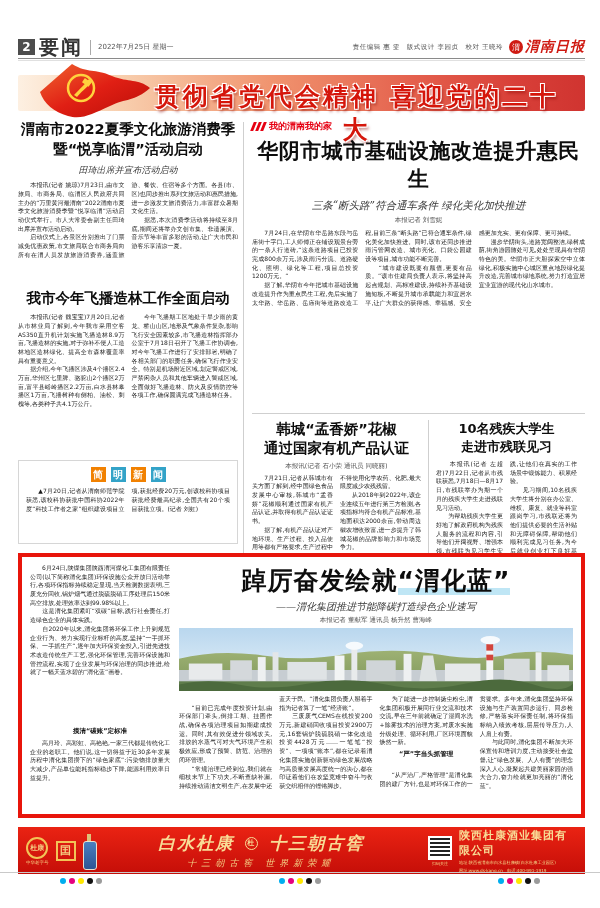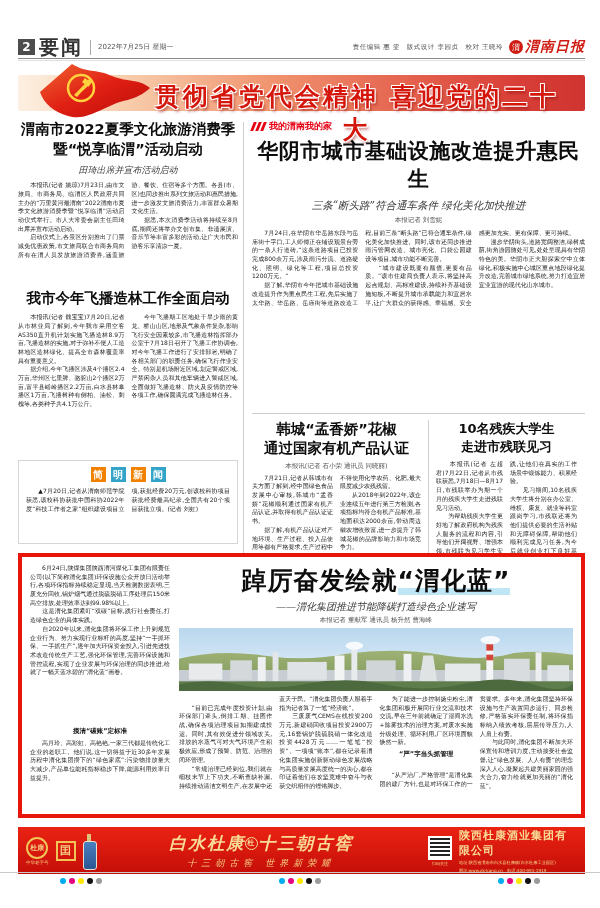--- a/index.html
+++ b/index.html
@@ -88,21 +88,21 @@
   
   .ad { position:absolute; left:18px; top:827px; width:567px; height:47px; background:linear-gradient(180deg,#ea2313,#c50e08); display:flex; align-items:center; padding:0 8px; gap:7px; color:#f6d084; }
   .seal-wrap { display:flex; flex-direction:column; align-items:center; }
   .seal-circle { width:22px; height:22px; border-radius:50%; border:2px solid #f2c457; display:flex; align-items:center; justify-content:center; font-size:7px; font-weight:bold; }
   .seal-label { font-size:4.5px; margin-top:1px; }
   .seal-square { width:20px; height:20px; border:2px solid #f2c457; display:flex; align-items:center; justify-content:center; font-size:11px; font-weight:bold; font-family:"DejaVu Serif",serif; }
   .bottle { width:12px; height:34px; position:relative; flex:none; }
   .bottle:before { content:""; position:absolute; top:0; left:4px; width:4px; height:8px; background:#ddc27a; }
   .bottle:after { content:""; position:absolute; top:7px; left:0; width:12px; height:27px; border-radius:3px; background:linear-gradient(180deg,#4a7fc0,#2c5694); border:1px solid #e7e2d0; }
   .ad-main { flex:1; display:flex; flex-direction:column; align-items:center; justify-content:center; }
-  .ad-title { font-family:Liberation Serif, serif; font-weight:bold; font-style:italic; font-size:17px; letter-spacing:2px; color:#f8dc96; display:flex; align-items:center; gap:0; }
+  .ad-title { font-family:Liberation Serif, serif; font-weight:bold; font-style:italic; font-size:17px; letter-spacing:2px; color:#f8dc96; display:flex; align-items:center; gap:11px; }
   .ad-title .medal { width:13px; height:13px; border-radius:50%; border:1.5px solid #f8dc96; font-size:7px; display:flex; align-items:center; justify-content:center; font-style:normal; }
   .ad-slogan { font-family:"DejaVu Serif",serif; font-style:italic; font-size:9px; letter-spacing:5px; margin-top:2px; color:#f3d387; }
   .qr-wrap { display:flex; flex-direction:column; align-items:center; flex:none; }
   .qr { width:24px; height:24px; background:
       repeating-linear-gradient(0deg,#fff 0 2px,#222 2px 4px),
       repeating-linear-gradient(90deg,rgba(255,255,255,.85) 0 2px,rgba(0,0,0,.6) 2px 4px); border:2px solid #fff; }
   .qr-label { font-size:4px; margin-top:1px; }
   .ad-co { width:118px; flex:none; display:flex; flex-direction:column; gap:2px; }
   .ad-co-name { font-family:"DejaVu Serif",serif; font-weight:bold; font-size:11px; letter-spacing:1px; color:#f8dc96; }
   .ad-co-line { font-size:4.2px; color:#f3d387; line-height:1.4; }

